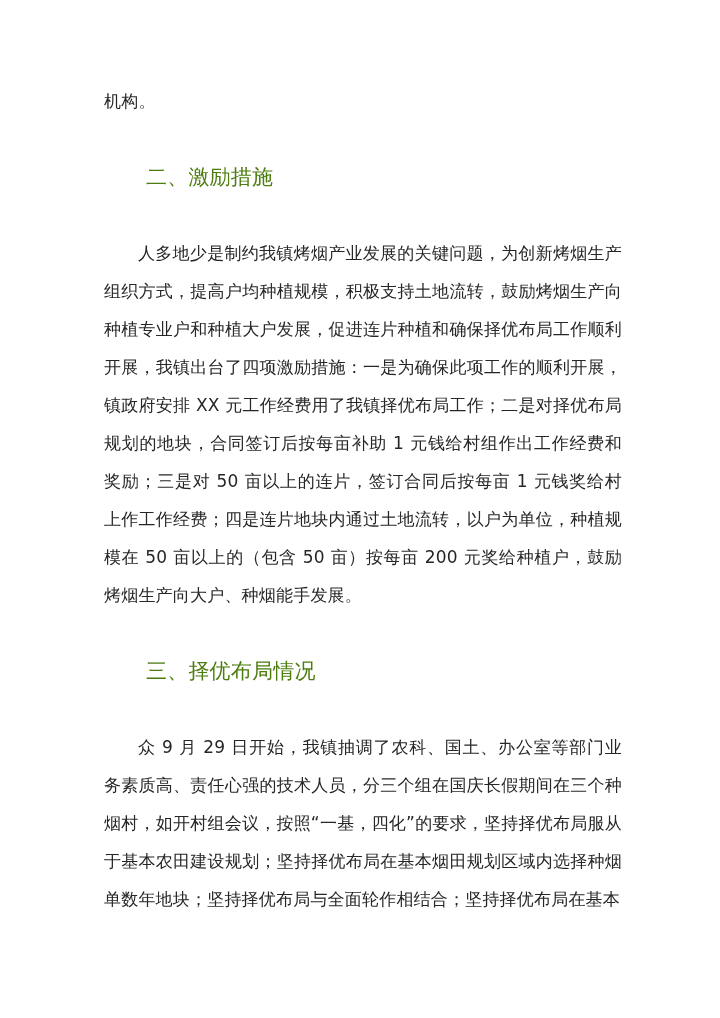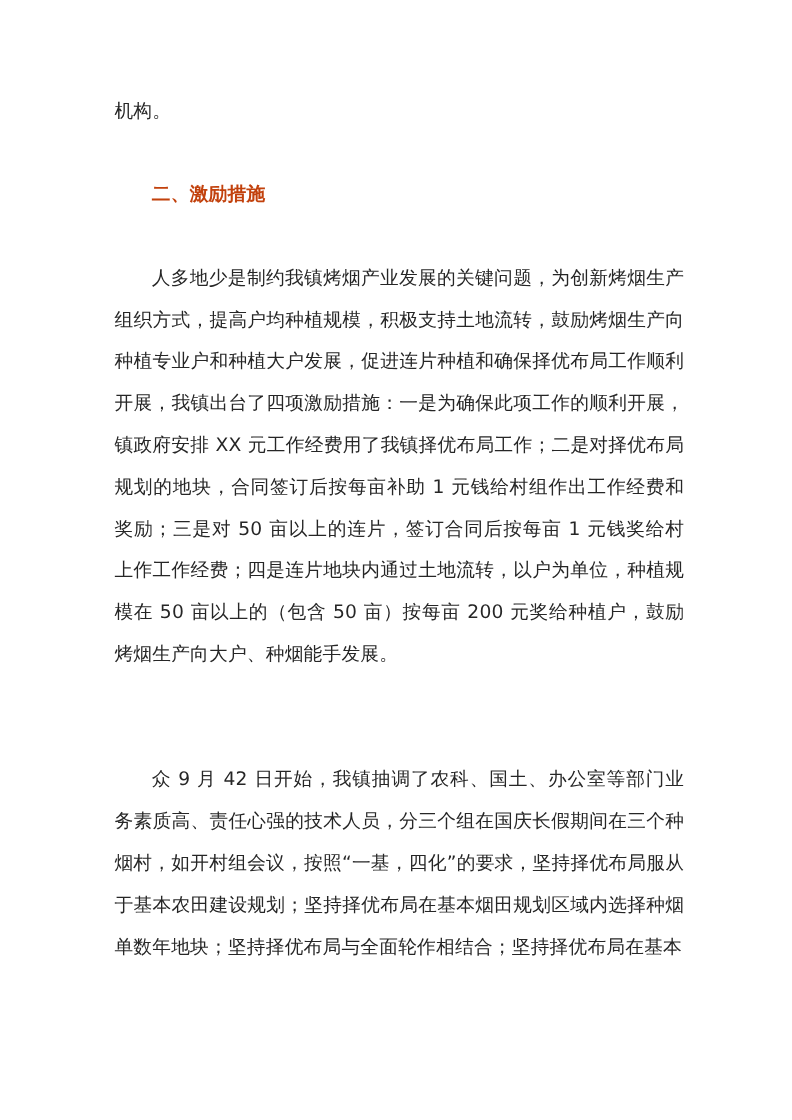--- a/index.html
+++ b/index.html
@@ -48,26 +48,26 @@
   .para.continuation {
     text-indent: 0;
   }
 
   .para.indent2 {
     text-indent: 2em;
   }
 
   .heading {
     margin: 0;
-    font-size: 17px;
+    font-size: 21px;
     line-height: 38px;
     letter-spacing: 0.2px;
     text-indent: 2em;
-    color: #c2410c;
-    font-weight: bold;
+    color: #4d7c0f;
+    font-weight: normal;
   }
 
   .spacer-line {
     height: 38px;
   }
 </style>
 </head>
 <body>
 
 <div class="page">
@@ -79,20 +79,21 @@
     <div class="spacer-line"></div>
 
     <h2 class="heading">二、激励措施</h2>
 
     <div class="spacer-line"></div>
 
     <p class="para indent2">人多地少是制约我镇烤烟产业发展的关键问题，为创新烤烟生产组织方式，提高户均种植规模，积极支持土地流转，鼓励烤烟生产向种植专业户和种植大户发展，促进连片种植和确保择优布局工作顺利开展，我镇出台了四项激励措施：一是为确保此项工作的顺利开展，镇政府安排 XX 元工作经费用了我镇择优布局工作；二是对择优布局规划的地块，合同签订后按每亩补助 1 元钱给村组作出工作经费和奖励；三是对 50 亩以上的连片，签订合同后按每亩 1 元钱奖给村上作工作经费；四是连片地块内通过土地流转，以户为单位，种植规模在 50 亩以上的（包含 50 亩）按每亩 200 元奖给种植户，鼓励烤烟生产向大户、种烟能手发展。</p>
 
     <div class="spacer-line"></div>
 
+    <h2 class="heading">三、择优布局情况</h2>
 
     <div class="spacer-line"></div>
 
-    <p class="para indent2">众 9 月 42 日开始，我镇抽调了农科、国土、办公室等部门业务素质高、责任心强的技术人员，分三个组在国庆长假期间在三个种烟村，如开村组会议，按照“一基，四化”的要求，坚持择优布局服从于基本农田建设规划；坚持择优布局在基本烟田规划区域内选择种烟单数年地块；坚持择优布局与全面轮作相结合；坚持择优布局在基本</p>
+    <p class="para indent2">众 9 月 29 日开始，我镇抽调了农科、国土、办公室等部门业务素质高、责任心强的技术人员，分三个组在国庆长假期间在三个种烟村，如开村组会议，按照“一基，四化”的要求，坚持择优布局服从于基本农田建设规划；坚持择优布局在基本烟田规划区域内选择种烟单数年地块；坚持择优布局与全面轮作相结合；坚持择优布局在基本</p>
 
   </div>
 
 </div>
 
 </body></html>

